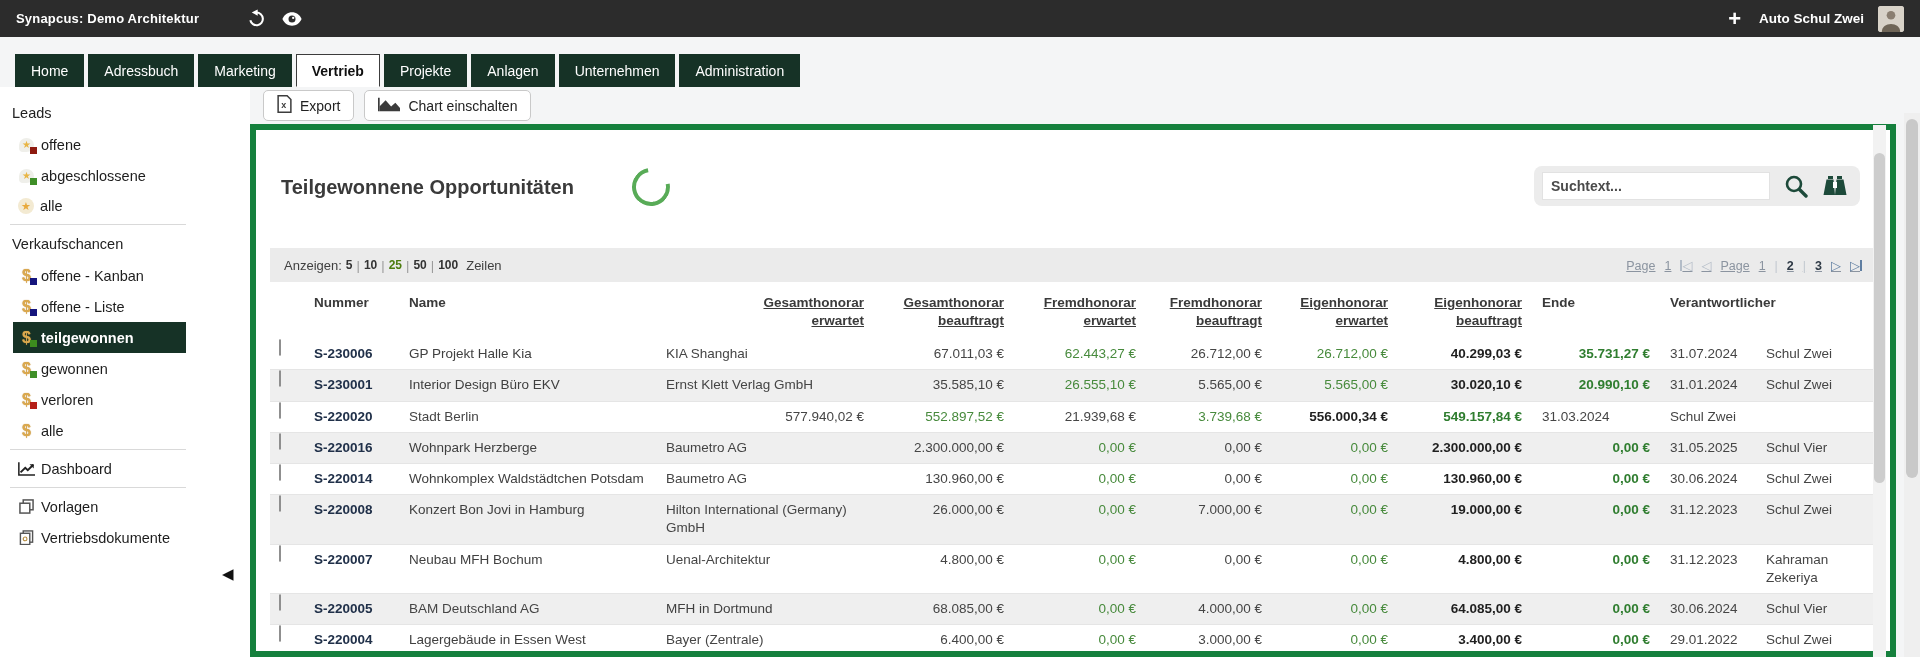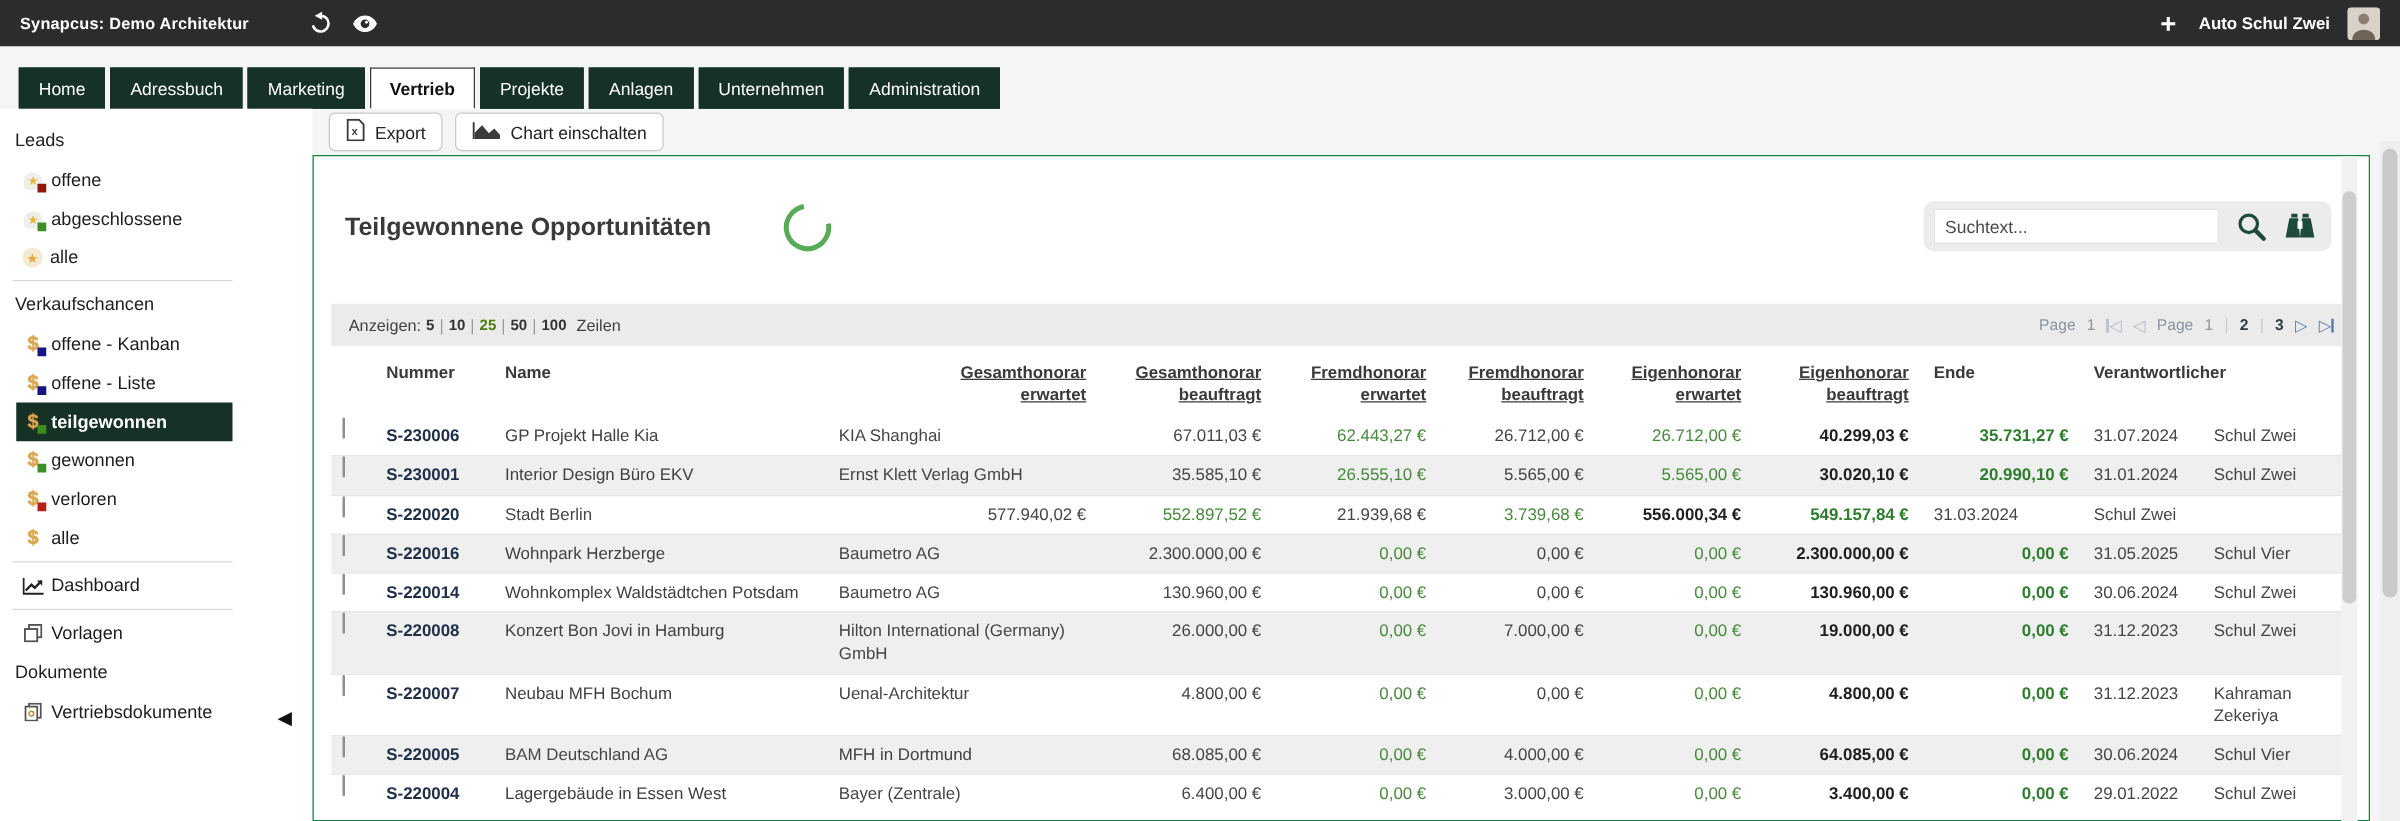--- a/index.html
+++ b/index.html
@@ -33,34 +33,34 @@
   .ic .bubble { width:15px; height:14px; background:#efefea; border-radius:50% 50% 50% 4px; display:flex; align-items:center; justify-content:center; color:#e8b545; font-size:10px; }
   .ic.star-circle { background:#f3ead2; border-radius:50%; color:#e8a93c; font-size:11px; width:16px; height:16px; }
   .ic .badge { position:absolute; right:-2px; bottom:-1px; width:7px; height:7px; }
   .collapse-arrow { position:absolute; left:222px; top:478px; font-size:15px; color:#111; cursor:pointer; }
 
   .main { flex:1; display:flex; flex-direction:column; min-width:0; }
   .toolbar { height:37px; display:flex; align-items:center; gap:10px; padding-left:13px; flex:none; }
   .btn { background:#fff; border:1px solid #c9c9c9; border-radius:5px; height:31px; display:inline-flex; align-items:center; gap:8px; padding:0 13px; font-size:14px; color:#222; cursor:pointer; }
 
   
-  .card { background:#fff; border:1px solid #15803d; margin-right:24px; flex:1; position:relative; overflow:hidden; }
+  .card { background:#fff; border:6px solid #15803d; margin-right:24px; flex:1; position:relative; overflow:hidden; }
   .title-row { display:flex; align-items:center; margin:38px 0 0 25px; }
   .page-title { font-size:20px; font-weight:bold; color:#3a3a3a; }
   .spinner { width:38px; height:38px; border:4px solid #58ab57; border-top-color:transparent; border-radius:50%; margin-left:58px; transform:rotate(35deg); }
   .search-box { position:absolute; top:36px; right:30px; background:#ececec; border-radius:8px; display:flex; align-items:center; gap:14px; padding:6px 12px 6px 8px; }
-  .search-box input { width:228px; height:28px; border:1px solid #e2e2e2; padding:0 8px; font-size:14px; color:#3b82f6; font-family:"Liberation Sans", sans-serif; outline:none; }
+  .search-box input { width:228px; height:28px; border:1px solid #e2e2e2; padding:0 8px; font-size:14px; color:#3b82f6; font-family:"Liberation Sans", sans-serif; outline:none;font-weight:bold; }
   .search-box input::placeholder { color:#4a4a4a; }
 
   .band { background:#ebebeb; height:34px; margin:42px 14px 0 14px; display:flex; align-items:center; justify-content:space-between; padding:0 14px; }
   .pgsize { font-size:13px; color:#3f3f3f; display:flex; align-items:center; gap:4px; }
   .pgsize .opt { font-size:12px; font-weight:bold; color:#333; cursor:pointer; }
   .pgsize .opt.current { color:#4d7c0f; }
   .pgsize .sep { color:#9a9a9a; font-weight:normal; }
-  .pager { font-size:12.5px; color:#8b94a0; display:flex; align-items:flex-start; gap:9px; }
+  .pager { font-size:12.5px; color:#8b94a0; display:flex; align-items:flex-end; gap:9px;text-decoration:underline; }
   .pager .pnum { cursor:pointer; color:#8b94a0; }
   .pager .pnum.link { color:#2f3a46; font-weight:bold; }
   .pager .psep { color:#c3c9d0; }
   .pg-btn { display:inline-flex; align-items:center; cursor:pointer; font-size:13px; }
   .pg-btn.dis { color:#b3bcc7; }
   .pg-btn.en { color:#5f7ea1; }
   .vbar { width:2px; height:11px; background:currentColor; display:inline-block; }
 
   
   .tbl { margin:0 14px; }
@@ -211,21 +211,20 @@
         <div class="side-divider"></div>
         <div class="side-item">
           <span class="ic">
             <svg width="15" height="15" viewBox="0 0 16 16">
               <rect x="4.5" y="1" width="10.5" height="10.5" fill="#fff" stroke="#555" stroke-width="1.6"></rect>
               <rect x="1" y="4.5" width="10.5" height="10.5" fill="#fff" stroke="#555" stroke-width="1.6"></rect>
             </svg>
           </span>
           <span>Vorlagen</span>
         </div>
-        <div class="side-header">Dokumente</div>
         <div class="side-item">
           <span class="ic">
             <svg width="15" height="15" viewBox="0 0 16 16">
               <rect x="4.5" y="1" width="10" height="12" fill="#fff" stroke="#555" stroke-width="1.5"></rect>
               <rect x="1.5" y="3.5" width="10" height="12" fill="#fff" stroke="#555" stroke-width="1.5"></rect>
               <circle cx="6.5" cy="9.5" r="2" fill="none" stroke="#b58a3c" stroke-width="1.2"></circle>
             </svg>
           </span>
           <span>Vertriebsdokumente</span>
         </div>

